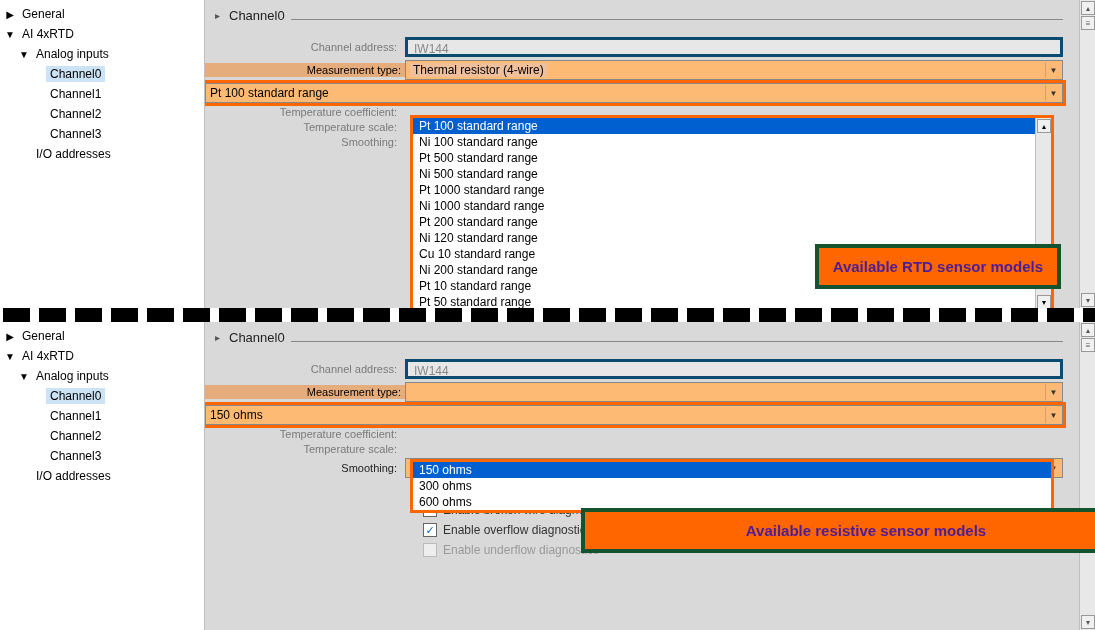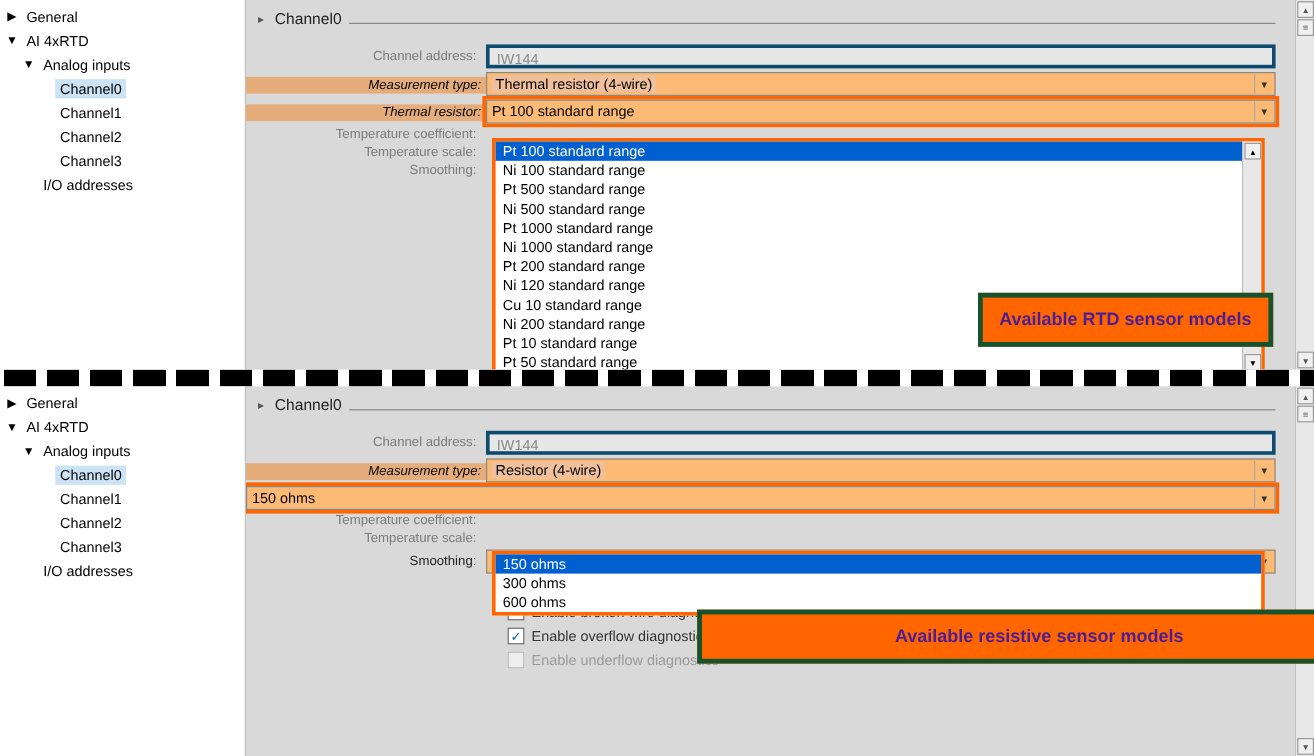--- a/index.html
+++ b/index.html
@@ -27,21 +27,21 @@
 
 .section-head { display: flex; align-items: center; padding: 8px 0 6px 10px; }
 .section-head .exp { width: 14px; color: #555; font-size: 10px; }
 .section-head .title { font-size: 13px; color: #222; }
 .section-head .underline { flex: 1; border-bottom: 1px solid #888; margin-left: 6px; margin-right: 32px; height: 1px; align-self: flex-end; margin-bottom: 3px; }
 
 .form { padding: 8px 32px 0 0; }
 .row { display: flex; align-items: center; margin-bottom: 3px; }
 .form-label { width: 200px; text-align: right; padding-right: 8px; color: #7a7a7a; font-size: 11px; }
 .form-label.hl { background: #e6ad7c; color: #000; display: inline-block; padding: 1px 4px; margin-left: auto; }
-.label-wrap { width: 200px; text-align: right; padding-right: 8px; font-style: italic; }
+.label-wrap { width: 200px; text-align: right; padding-right: 8px; }
 .field-wrap { flex: 1; position: relative; }
 .disabled-field { background: #e7e7e7; border: 3px solid #0c4a6e; color: #888; padding: 2px 6px; height: 20px; width: 100%; }
 .select-field { background: #fdba74; border: 1px solid #888; height: 20px; width: 100%; display: flex; align-items: center; padding: 0 4px; position: relative; }
 .select-field .val { flex: 1; }
 .select-val-hl { background: #f0bf9b; padding: 0 3px; }
 .select-arrow { width: 16px; height: 16px; border-left: 1px solid #aaa; display: flex; align-items: center; justify-content: center; font-size: 8px; color: #333; position: absolute; right: 1px; top: 1px; }
 .hl-border { border: 3px solid #ff6600; margin: -3px; padding: 0; }
 
 .dropdown { position: absolute; background: #fff; border: 3px solid #ff6600; z-index: 10; }
 .dropdown-inner { display: flex; }
@@ -115,21 +115,20 @@
       <div class="row">
         <div class="label-wrap"><span class="form-label hl">Measurement type:</span></div>
         <div class="field-wrap">
           <div class="select-field">
             <span class="val"><span class="select-val-hl">Thermal resistor (4-wire)</span></span>
             <span class="select-arrow">▼</span>
           </div>
         </div>
       </div>
       <div class="row">
-        <div class="label-wrap"><span class="form-label hl">Thermal resistor:</span></div>
         <div class="field-wrap">
           <div class="hl-border">
             <div class="select-field">
               <span class="val">Pt 100 standard range</span>
               <span class="select-arrow">▼</span>
             </div>
           </div>
         </div>
       </div>
       <div class="row">
@@ -225,21 +224,20 @@
       <div class="row">
         <div class="form-label">Channel address:</div>
         <div class="field-wrap">
             <div class="disabled-field">IW144</div>
           </div>
       </div>
       <div class="row">
         <div class="label-wrap"><span class="form-label hl">Measurement type:</span></div>
         <div class="field-wrap">
           <div class="select-field">
-            <span class="val"><span class="select-val-hl">Resistor (4-wire)</span></span>
             <span class="select-arrow">▼</span>
           </div>
         </div>
       </div>
       <div class="row">
         <div class="field-wrap">
           <div class="hl-border">
             <div class="select-field">
               <span class="val">150 ohms</span>
               <span class="select-arrow">▼</span>

